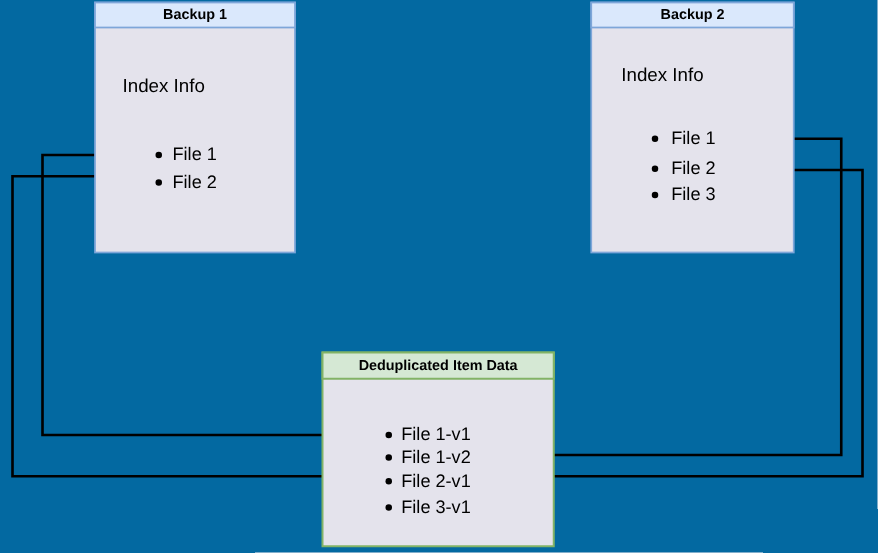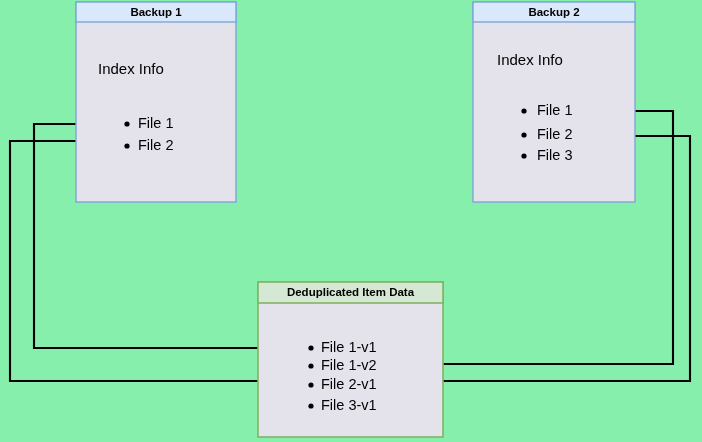--- a/index.html
+++ b/index.html
@@ -10,21 +10,21 @@
   body {
     width: 702px;
     height: 442px;
     font-family: "Liberation Sans", sans-serif;
     overflow: hidden;
   }
   #diagram-root {
     position: relative;
     width: 702px;
     height: 442px;
-    background: #86efac;
+    background: #0369a1;
   }
   svg.diagram {
     position: absolute;
     top: 0;
     left: 0;
     width: 702px;
     height: 442px;
   }
   .box-body-blue {
     fill: #e4e3ec;

